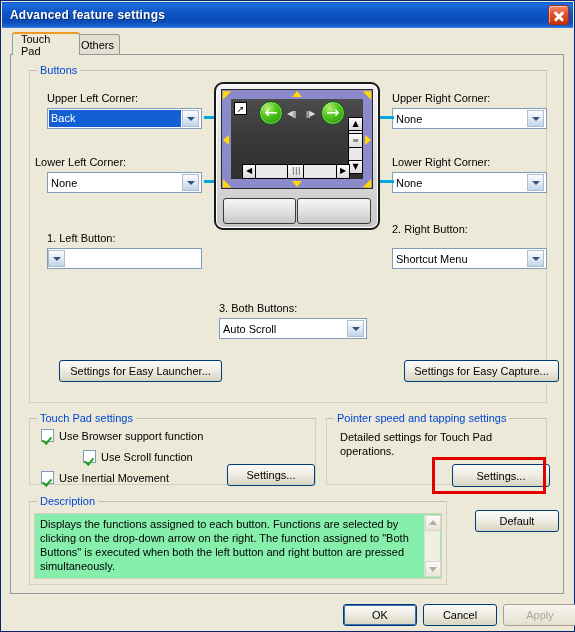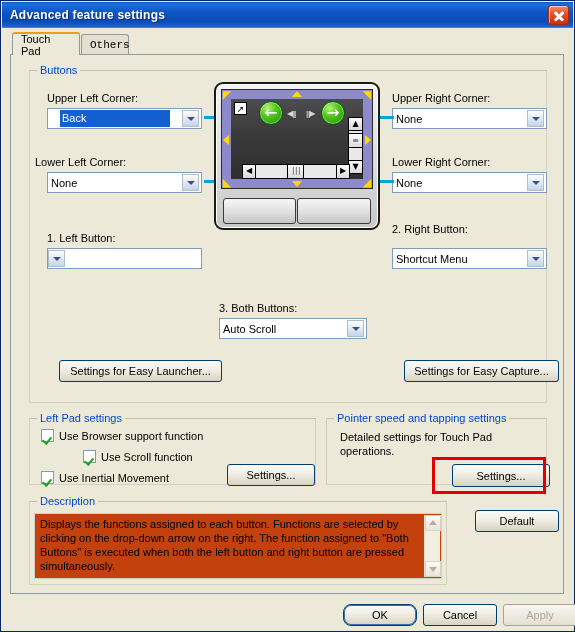--- a/index.html
+++ b/index.html
@@ -119,21 +119,21 @@
   }
   .combo .val {
     flex: 1 1 auto;
     padding-left: 3px;
     font-size: 11px; color: #000;
     white-space: nowrap; overflow: hidden;
   }
   .combo.focused .val {
     background: #1360d5;
     color: #fff;
-    margin: 12px;
+    margin: 1px;
     padding-left: 2px;
     line-height: 17px;
     height: 17px;
   }
   .combo .arrowbtn {
     flex: 0 0 17px;
     width: 17px; height: 17px;
     margin-right: 2px;
     background: linear-gradient(to bottom, #fdfdfe 0%, #e4ecf7 45%, #c3d4ea 100%);
     border: 1px solid #aebdd0;
@@ -182,21 +182,21 @@
     width: 4px; height: 7px;
     border-right: 2px solid #21a121;
     border-bottom: 2px solid #21a121;
     transform: rotate(40deg);
   }
   .cbrow .cblabel { margin-left: 5px; font-size: 11px; color: #000; white-space: nowrap; }
 
   
   .descbox {
     position: absolute;
-    background: #c2410c;
+    background: #86efac;
     border: 1px solid #d4d0c0;
     overflow: hidden;
   }
   .desctext {
     position: absolute; left: 5px; top: 3px; width: 376px;
     font-size: 11px; color: #000; line-height: 14px;
   }
   .descscroll {
     position: absolute; right: 1px; top: 1px;
     width: 16px; bottom: 1px;
@@ -353,21 +353,21 @@
     <span class="titlebar-text">Advanced feature settings</span>
     <div class="close-btn"></div>
   </div>
 
   <div class="client">
 
     <div class="tabstrip">
       <div class="tab active" style="left:0; width:68px;">
         <span>Touch Pad</span>
       </div>
-      <div class="tab inactive" style="left:69px; width:48px;font-family:Liberation Mono, monospace;">
+      <div class="tab inactive" style="left:60px; width:48px;">
         <span>Others</span>
       </div>
     </div>
 
     <div class="tabpage">
 
       <div class="group" style="left:18px; top:9px; width:518px; height:339px;">
         <div class="gbox"></div>
         <div class="glabel">Buttons</div>
 
@@ -481,21 +481,21 @@
         <div class="btn plain" style="left:18px; top:296px; width:163px; height:22px;">
           <span>Settings for Easy Launcher...</span>
         </div>
         <div class="btn plain" style="left:363px; top:296px; width:155px; height:22px;">
           <span>Settings for Easy Capture...</span>
         </div>
       </div>
 
       <div class="group" style="left:18px; top:357px; width:287px; height:73px;">
         <div class="gbox"></div>
-        <div class="glabel">Left Pad settings</div>
+        <div class="glabel">Touch Pad settings</div>
 
         <div class="cbrow" style="left:12px; top:17px;">
           <div class="cbox checked"></div>
           <span class="cblabel">Use Browser support function</span>
         </div>
         <div class="cbrow" style="left:12px; top:38px;padding-left:42px;">
           <div class="cbox checked"></div>
           <span class="cblabel">Use Scroll function</span>
         </div>
         <div class="cbrow" style="left:12px; top:59px;">
@@ -533,21 +533,21 @@
         </div>
       </div>
 
       <div class="btn plain" style="left:452px; top:455px; width:84px; height:22px;">
         <span>Default</span>
       </div>
 
     </div>
 
     <div class="bottombar">
-      <div class="btn defaultfocus" style="left:329px; top:10px; width:74px; height:22px;border-radius:8px;">
+      <div class="btn defaultfocus" style="left:329px; top:10px; width:74px; height:22px;">
         <span>OK</span>
       </div>
       <div class="btn plain" style="left:409px; top:10px; width:74px; height:22px;">
         <span>Cancel</span>
       </div>
       <div class="btn disabled" style="left:489px; top:10px; width:74px; height:22px;">
         <span>Apply</span>
       </div>
     </div>
 

